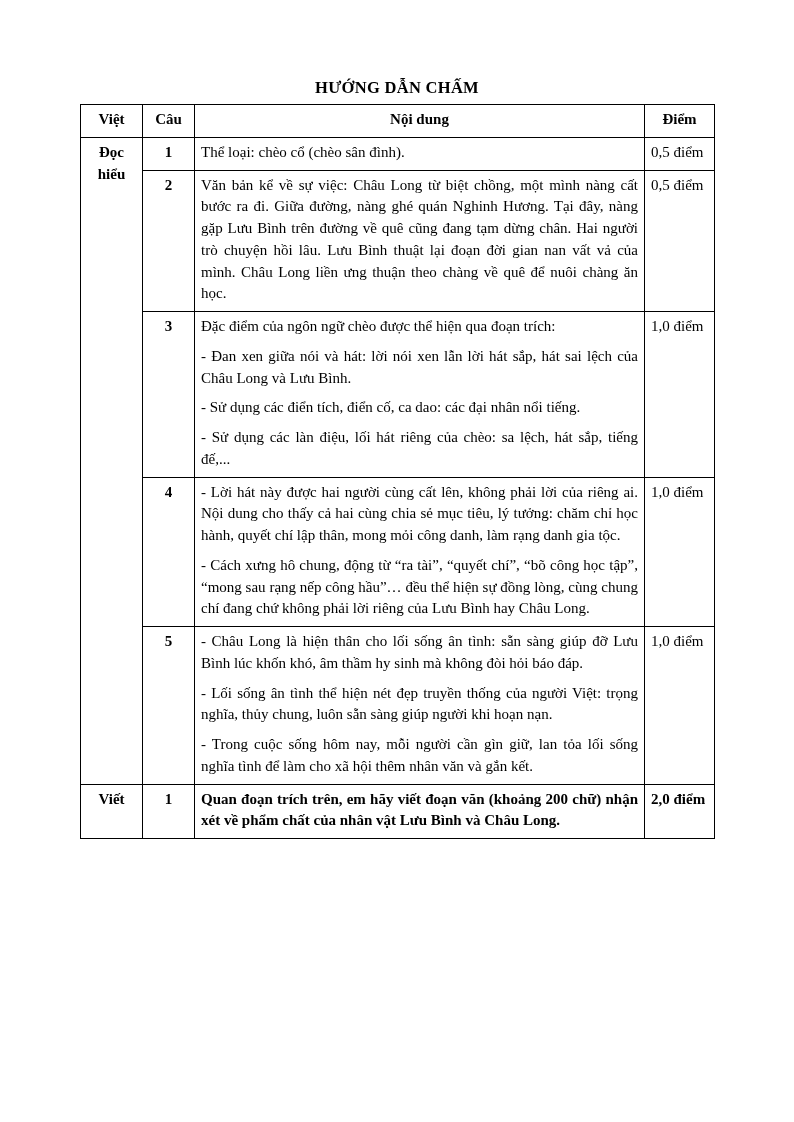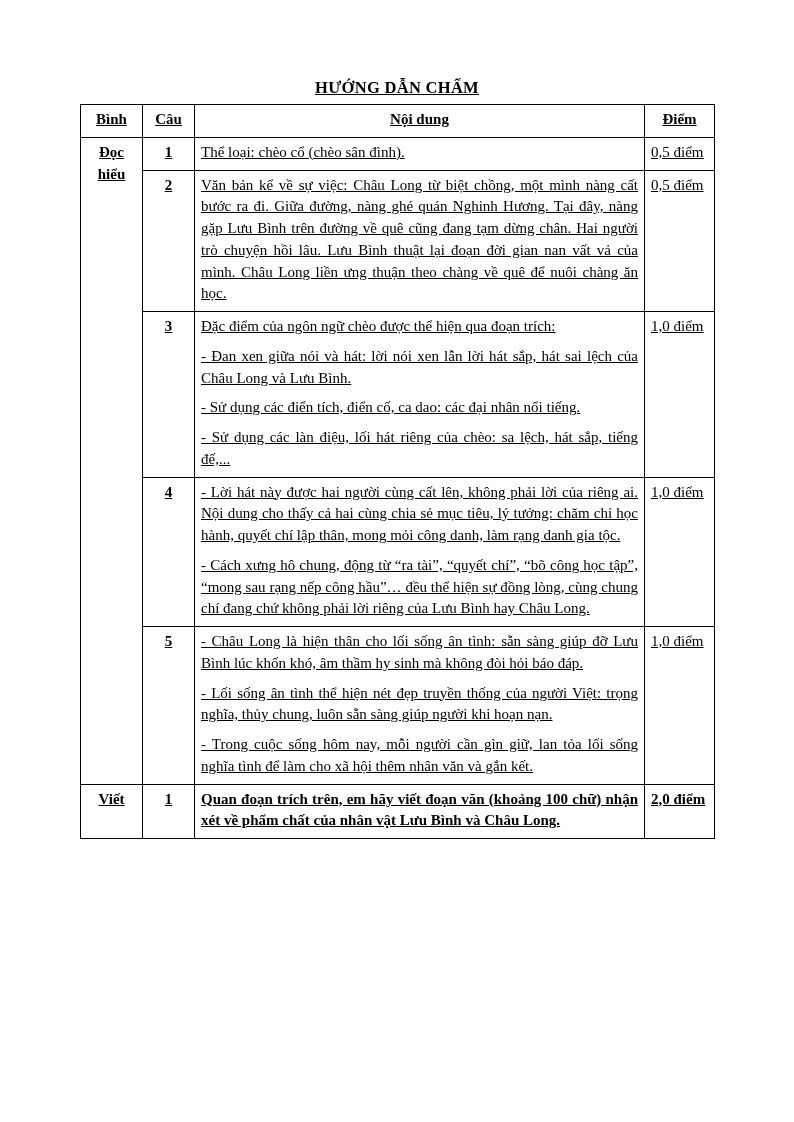--- a/index.html
+++ b/index.html
@@ -13,21 +13,20 @@
     font-family: "Liberation Serif", "DejaVu Serif", serif;
     color: #000000;
     position: relative;
     overflow: hidden;
   }
   .page {
     width: 794px;
     height: 1122px;
     box-sizing: border-box;
     padding: 60px 80px 0 80px;
-    text-decoration: underline;
   }
   .doc-title {
     text-align: center;
     font-weight: bold;
     font-size: 16.5px;
     letter-spacing: 0.3px;
     margin: 18px 0 6px 0;
   }
   table.grading {
     border-collapse: collapse;
@@ -89,21 +88,21 @@
 
   <table class="grading">
     <colgroup>
       <col class="c-part">
       <col class="c-num">
       <col class="c-body">
       <col class="c-score">
     </colgroup>
     <thead>
       <tr>
-        <th class="hdr">Bình</th>
+        <th class="hdr">Việt</th>
         <th class="hdr">Câu</th>
         <th class="hdr">Nội dung</th>
         <th class="hdr">Điểm</th>
       </tr>
     </thead>
     <tbody id="table-body">
         <tr>
           <td class="part" rowspan="5">
             <span class="part-cell-inner">Đọc</span>
             <span class="part-cell-inner">hiểu</span>
@@ -147,20 +146,20 @@
             <p>- Trong cuộc sống hôm nay, mỗi người cần gìn giữ, lan tỏa lối sống nghĩa tình để làm cho xã hội thêm nhân văn và gắn kết.</p>
           </td>
           <td class="score">1,0 điểm</td>
         </tr>
         <tr>
           <td class="part" rowspan="1">
             <span class="part-cell-inner">Viết</span>
           </td>
           <td class="num">1</td>
           <td class="body bold">
-            <p>Quan đoạn trích trên, em hãy viết đoạn văn (khoảng 100 chữ) nhận xét về phẩm chất của nhân vật Lưu Bình và Châu Long.</p>
+            <p>Quan đoạn trích trên, em hãy viết đoạn văn (khoảng 200 chữ) nhận xét về phẩm chất của nhân vật Lưu Bình và Châu Long.</p>
           </td>
           <td class="score bold">2,0 điểm</td>
         </tr>
       </tbody>
   </table>
 
 </div>
 
 </body></html>

